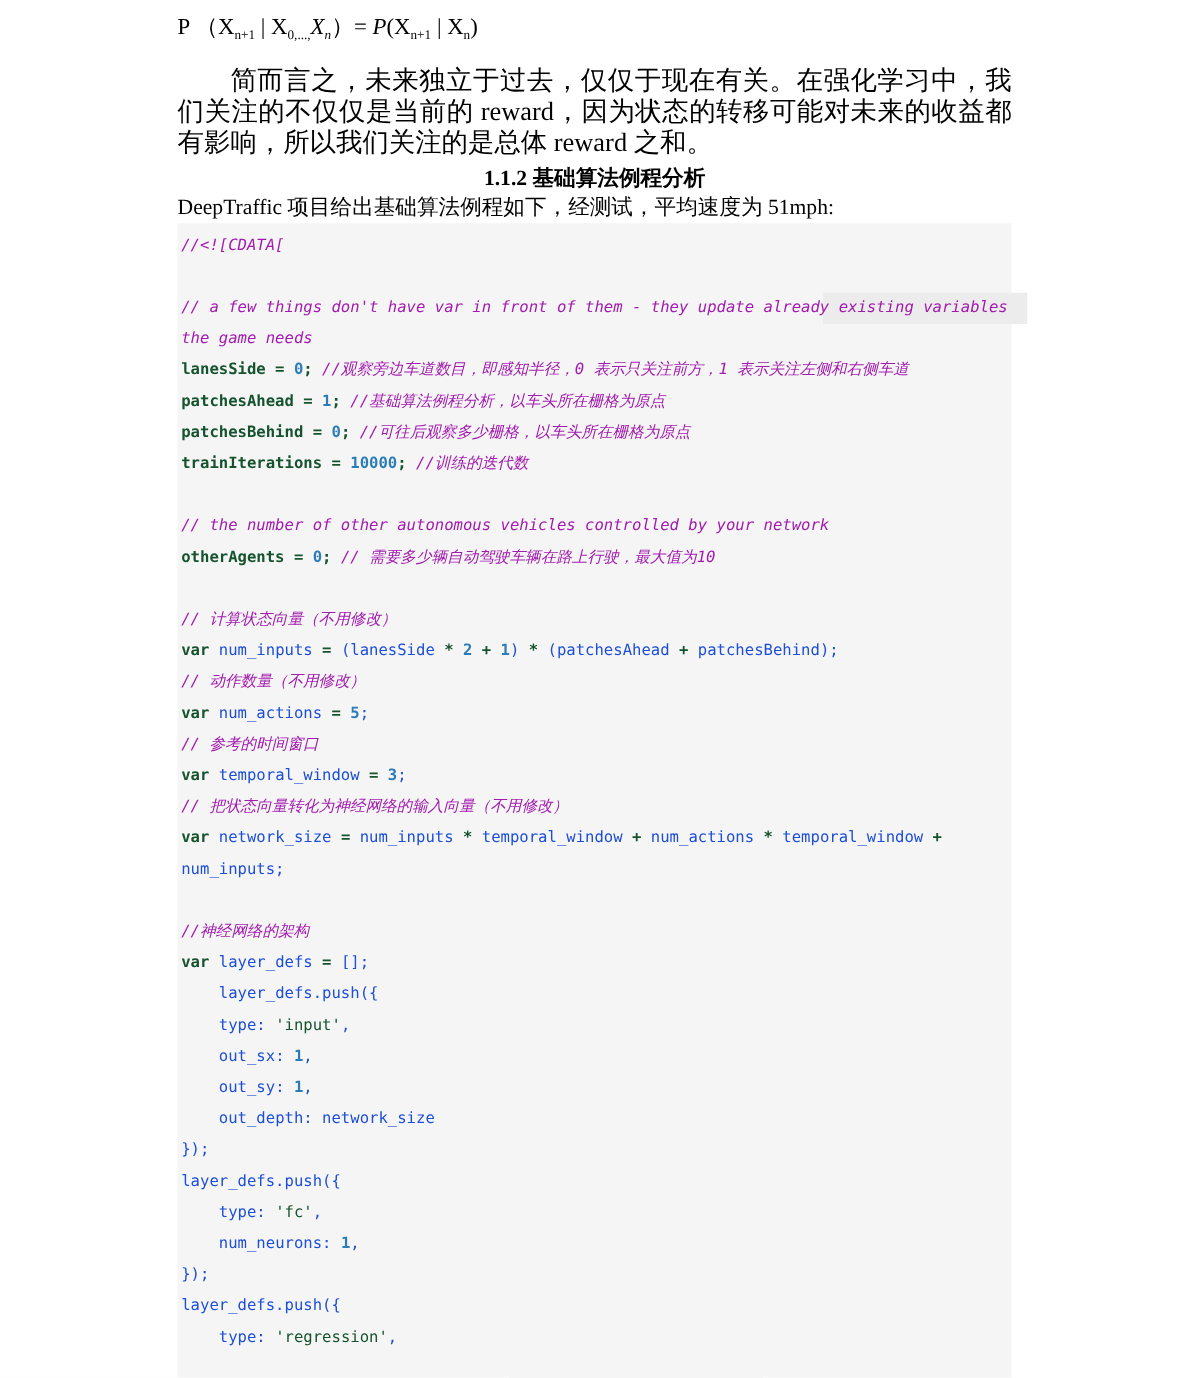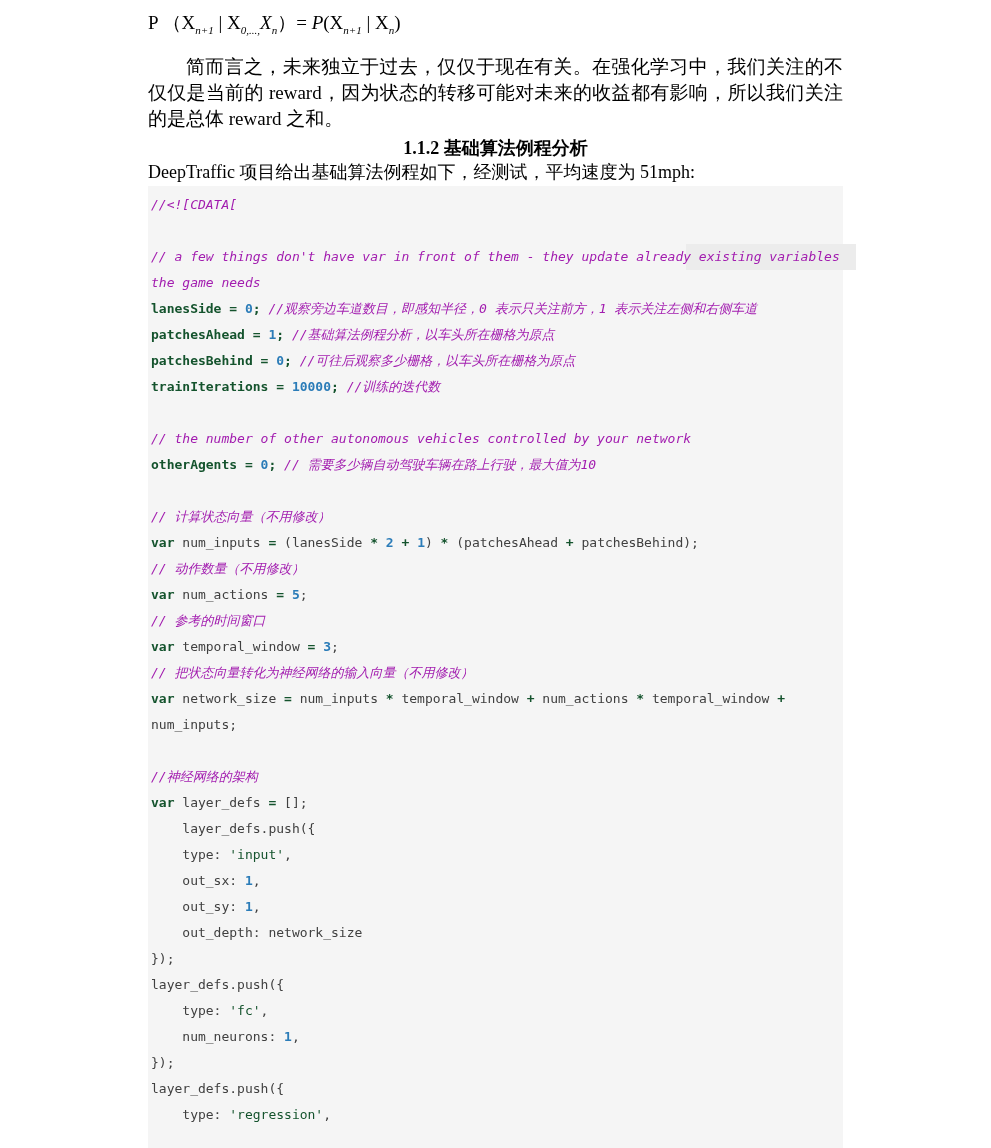--- a/index.html
+++ b/index.html
@@ -23,27 +23,26 @@
   .formula {
     margin: 8px 0 0 0;
     height: 34px;
     font-size: 19px;
     line-height: 30px;
     white-space: nowrap;
   }
   .formula sub {
     font-size: 11px;
     line-height: 0;
-    font-style: italic;
   }
   .formula .it { font-style: italic; }
   
   .para {
     margin: 12px 0 0 0;
-    font-size: 19px;
+    font-size: 22px;
     line-height: 26px;
     text-indent: 2em;
     text-align: justify;
   }
   
   .heading {
     margin: 4px 0 0 0;
     font-size: 18px;
     line-height: 24px;
     font-weight: bold;
@@ -73,21 +72,21 @@
     position: relative;
     z-index: 1;
     min-height: 26px;
     white-space: pre-wrap;
     word-break: normal;
   }
   .tk-c { color: #a21caf; font-style: italic; }
   .tk-n { color: #2b7cb8; font-weight: bold; }
   .tk-s { color: #14532d; }
   .tk-b { color: #14532d; font-weight: bold; }
-  .tk-p { color: #404040; margin-top: 29px; }
+  .tk-p { color: #1d4ed8; margin-top: 29px; }
   
   .tail-shade {
     position: absolute;
     left: 538px;
     top: 58px;
     width: 170px;
     height: 26px;
     background: #ececec;
     z-index: 0;
   }

